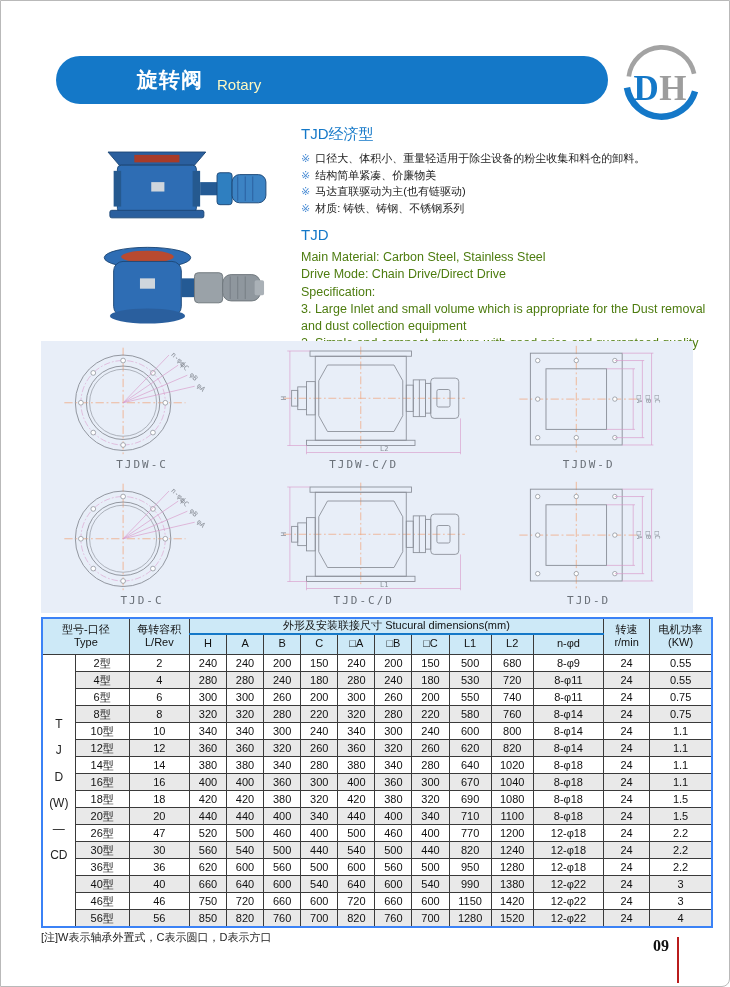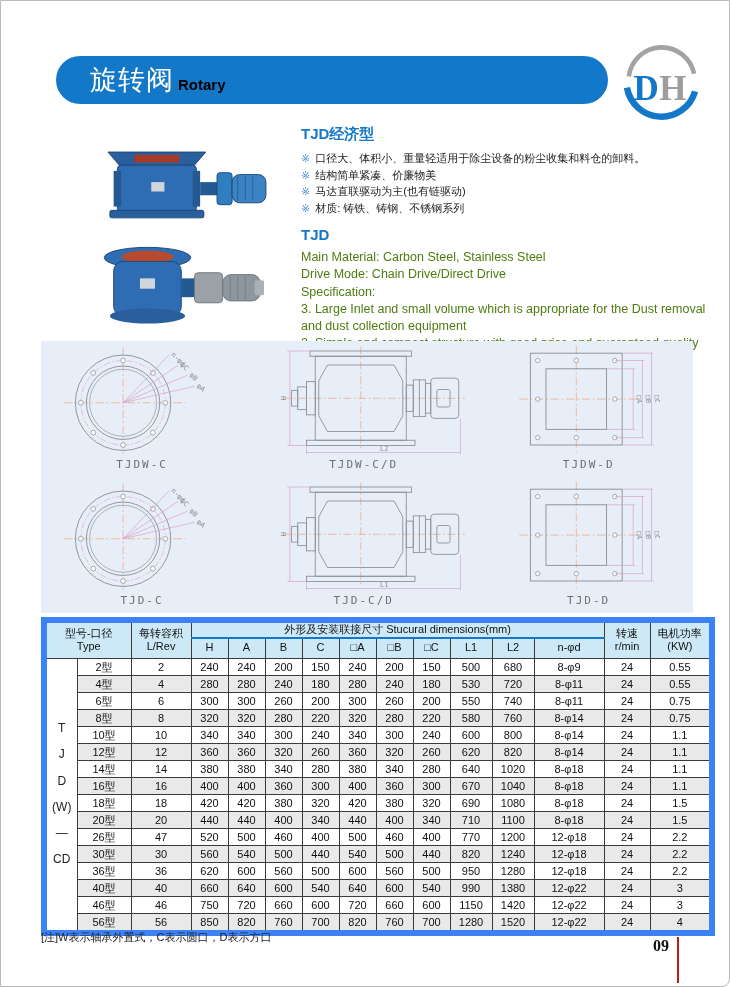--- a/index.html
+++ b/index.html
@@ -2,28 +2,28 @@
 <html><head>
 <meta charset="utf-8">
 <style>
   html,body{margin:0;padding:0;background:#ffffff;}
   body{font-family:"Liberation Sans","DejaVu Sans",sans-serif;}
   .page{position:relative;width:728px;height:985px;background:#fff;border:1px solid #b9b9b9;
         border-radius:0 0 8px 0;overflow:hidden;}
   
   .banner{position:absolute;left:55px;top:55px;width:552px;height:48px;background:#1478c8;
           border-radius:24px;display:flex;align-items:center;padding-left:34px;box-sizing:border-box;}
-  .banner .t-cn{color:#fff;font-size:27px;font-weight:normal;letter-spacing:1px;}
-  .banner .t-en{color:#000000;font-size:15px;margin-left:4px;margin-top:8px;font-weight:bold;}
+  .banner .t-cn{color:#fff;font-size:21px;font-weight:bold;letter-spacing:1px;margin-left:47px;}
+  .banner .t-en{color:#fef9c3;font-size:15px;margin-left:14px;margin-top:8px;}
   .logo{position:absolute;right:22px;top:44px;width:92px;height:76px;}
   
   .photos{position:absolute;left:66px;top:136px;width:222px;}
   .photos svg{display:block;margin:0 auto 6px auto;}
   .copy{position:absolute;left:300px;top:124px;width:420px;}
-  .copy h3{margin:0 0 6px 0;font-size:15px;color:#1478c8;font-weight:bold;}
+  .copy h3{margin:0 0 6px 0;font-size:15px;color:#1478c8;font-weight:normal;}
   .copy h3.second{margin-top:10px;}
   ul.bullets{list-style:none;margin:0;padding:0;}
   ul.bullets li{font-size:11px;color:#222;line-height:1.5;}
   ul.bullets .mk{color:#4e8fd6;margin-right:5px;}
   .speclines div{font-size:12.5px;color:#4d7c0f;line-height:1.38;}
   
   .drawings{position:absolute;left:40px;top:340px;width:652px;height:272px;background:#e8eef8;
             display:grid;grid-template-columns:31% 37% 32%;grid-template-rows:50% 50%;}
   .dcell{display:flex;flex-direction:column;align-items:center;justify-content:flex-end;overflow:hidden;}
   .dcell svg{flex:1 1 auto;max-height:112px;}
@@ -34,21 +34,21 @@
   table.dims{position:absolute;left:40px;top:616px;width:672px;border-collapse:collapse;
              table-layout:fixed;font-size:11px;color:#111;}
   table.dims th,table.dims td{border:1px solid #3a3a3a;text-align:center;padding:0 1px;}
   table.dims thead th{background:#cde9f7;font-weight:normal;line-height:1.25;}
   table.dims thead tr.sub th{height:19px;}
   table.dims thead th.span10{border-bottom:2px solid #1478c8;}
   table.dims tbody td{height:16px;line-height:16px;}
   table.dims tbody tr:nth-child(even) td{background:#e9e9e9;}
   table.dims tbody td.series{background:#fff !important;font-size:12px;color:#222;vertical-align:middle;}
   table.dims tbody td.series div{line-height:1.1;margin:13px 0;}
-  table.dims{border:6px solid #3b82f6;}
+  table.dims{border:2px solid #3b82f6;}
   
   .footnote{position:absolute;left:40px;top:929px;font-size:11px;color:#222;}
   .pageno{position:absolute;right:50px;top:936px;height:46px;border-right:2px solid #b91c1c;
           padding-right:8px;font-family:"Liberation Serif","DejaVu Serif",serif;
           font-weight:bold;font-size:16px;color:#111;}
 </style>
 </head>
 <body>
 
 <div class="page">

